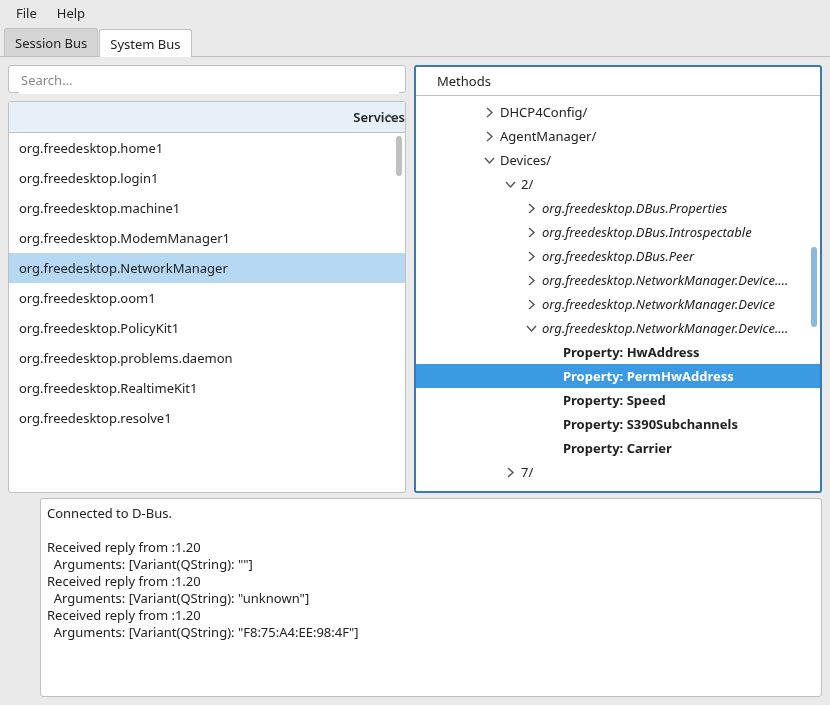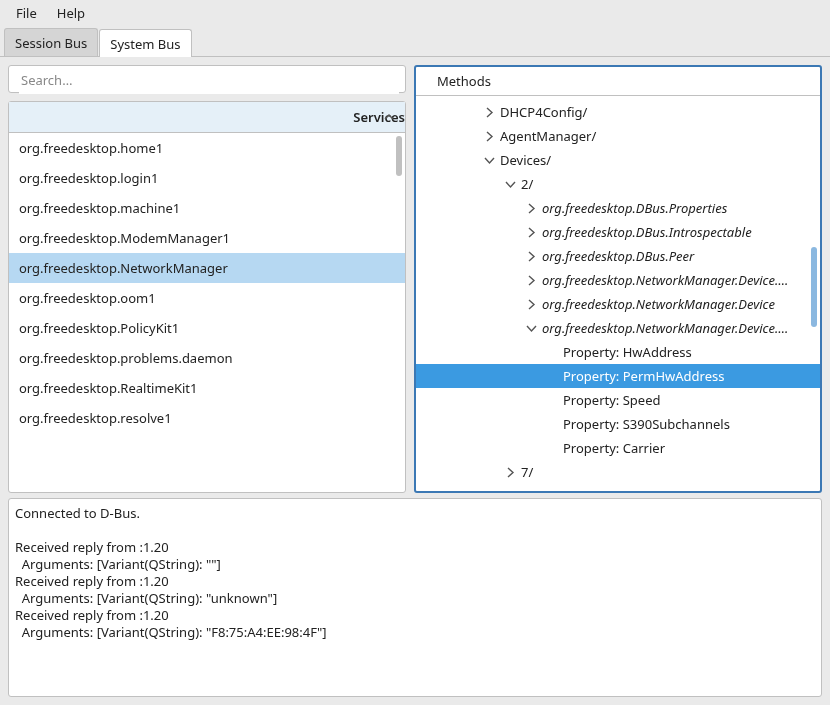--- a/index.html
+++ b/index.html
@@ -170,20 +170,21 @@
     height: 24px;
     white-space: nowrap;
   }
   .tw { width: 21px; display: inline-block; } 
   .twisty-closed svg, .twisty-open svg { width: 11px; height: 11px; display:block; margin: 0 auto;}
   .ital { font-style: italic; }
   .prop-row {
     height: 24px;
     display: flex;
     align-items: center;
+    font-weight: bold;
   }
   .prop-row.selected {
     background: #3b9ae1;
     color: #fff;
   }
   .rscroll {
     width: 6px;
     height: 80px;
     background: #8bb8e0;
     border-radius: 3px;
@@ -195,20 +196,21 @@
     height: 185px;
     border: 1px solid #c0c0c0;
     border-radius: 3px;
     background: #fff;
     padding: 6px 6px;
     font-size: 13px;
     line-height: 17px;
     color: #222;
     white-space: pre;
     overflow: hidden;
+    margin-left: 32px;
   }
 </style>
 </head>
 <body>
 
 <div class="window">
 
   <div class="menubar">
     <div>File</div>
     <div>Help</div>

